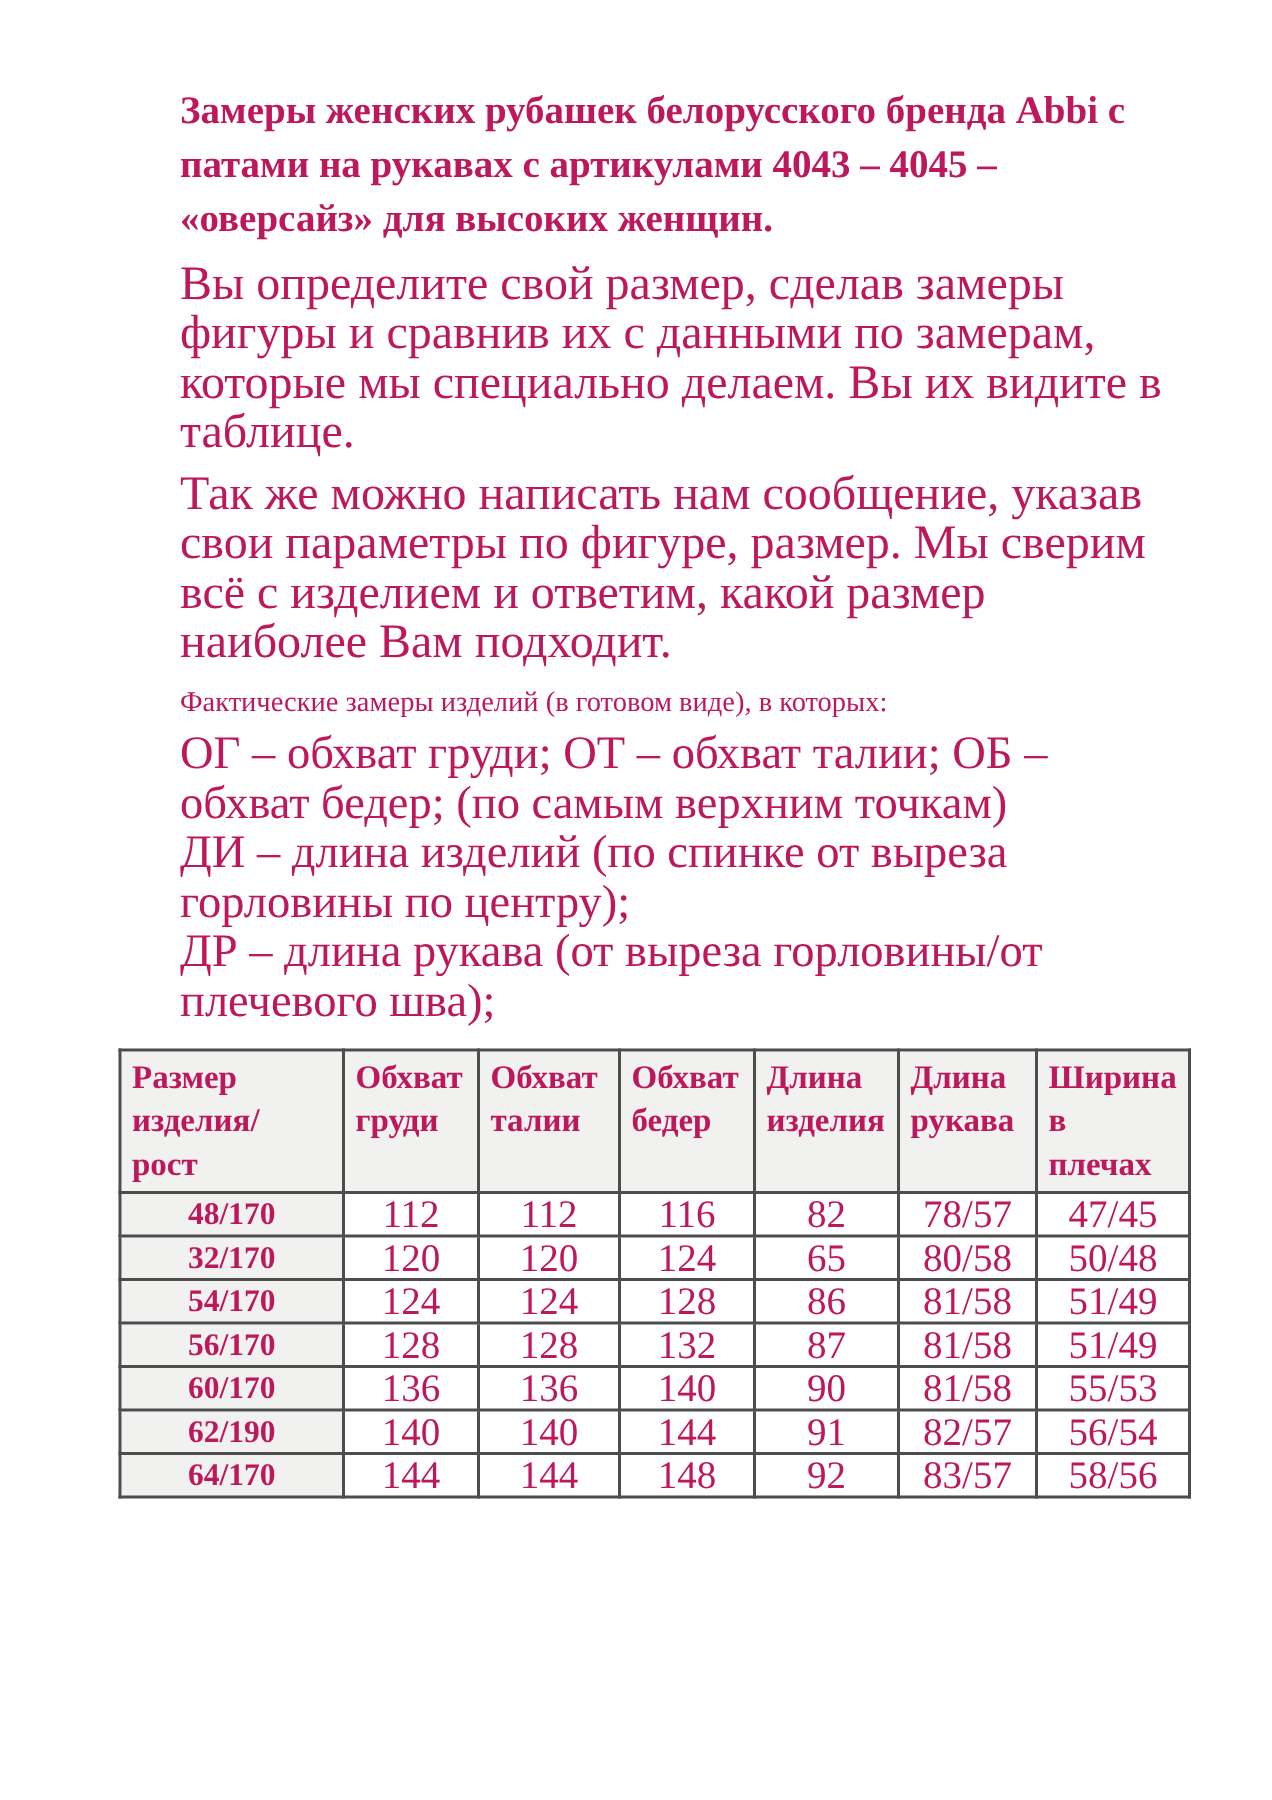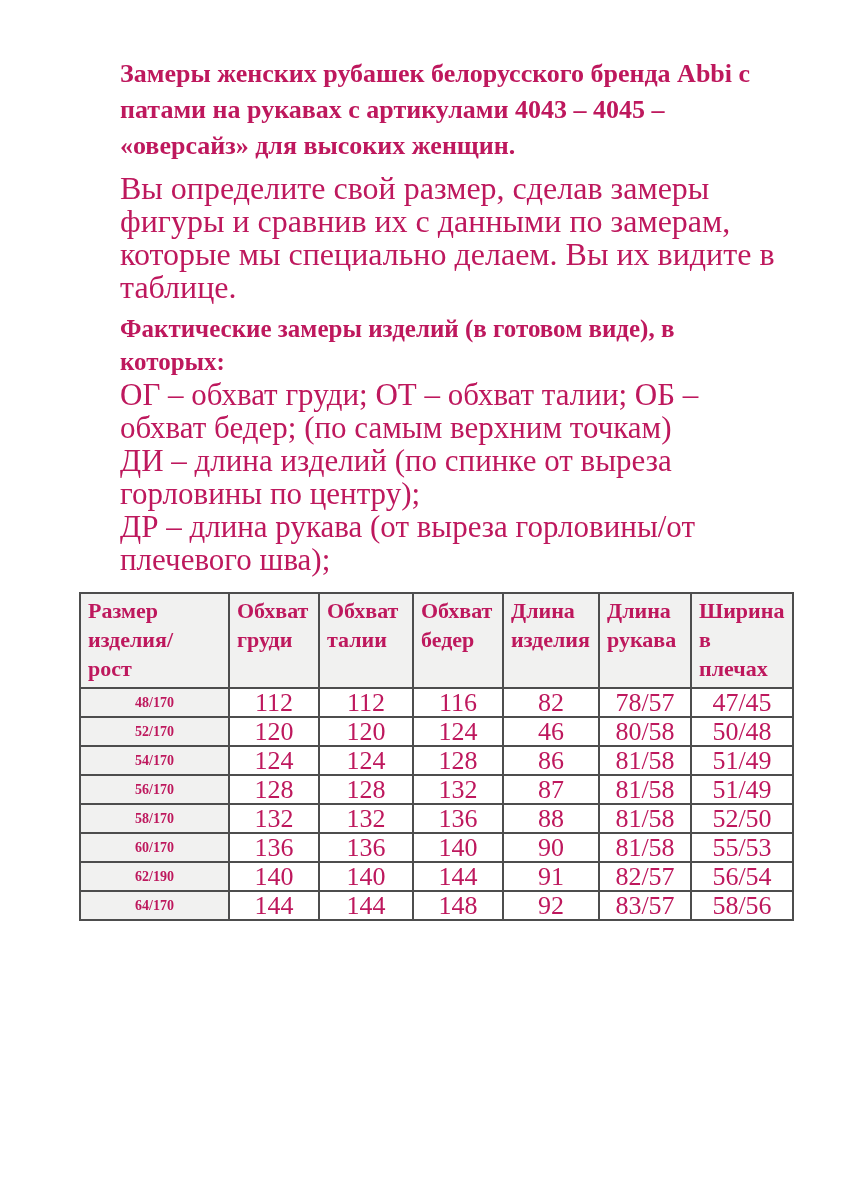--- a/index.html
+++ b/index.html
@@ -29,22 +29,22 @@
   }
   .para {
     font-size: 32px;
     line-height: 33px;
     margin: 0 0 8px 0;
   }
   .measure-block {
     margin: 0 0 8px 0;
   }
   .measure-heading {
-    font-size: 25px;
-    font-weight: bold;
+    font-size: 19px;
+    font-weight: normal;
     line-height: 33px;
     margin: 0;
   }
   .definition {
     font-size: 31px;
     line-height: 33px;
   }
   .size-table {
     border-collapse: collapse;
     table-layout: fixed;
@@ -70,34 +70,35 @@
     font-size: 26px;
     font-weight: normal;
     line-height: 27px;
     height: 27px;
     text-align: center;
     vertical-align: middle;
     padding: 0;
   }
   .size-table td.size-col {
     background: #f1f1f0;
-    font-size: 14px;
+    font-size: 21px;
     font-weight: bold;
   }
 </style>
 </head>
 <body>
 
 <div class="page">
   <div class="content">
 
     <h1 class="doc-title">Замеры женских рубашек белорусского бренда Abbi с патами на рукавах с артикулами 4043 – 4045 – «оверсайз» для высоких женщин.</h1>
 
     <p class="para">Вы определите свой размер, сделав замеры фигуры и сравнив их с данными по замерам, которые мы специально делаем. Вы их видите в таблице.</p>
 
+    <p class="para">Так же можно написать нам сообщение, указав свои параметры по фигуре, размер. Мы сверим всё с изделием и ответим, какой размер наиболее Вам подходит.</p>
 
     <div class="measure-block">
       <p class="measure-heading">Фактические замеры изделий (в готовом виде), в которых:</p>
       <div class="definition">ОГ – обхват груди; ОТ – обхват талии; ОБ – обхват бедер; (по самым верхним точкам)</div>
       <div class="definition">ДИ – длина изделий (по спинке от выреза горловины по центру);</div>
       <div class="definition">ДР – длина рукава (от выреза горловины/от плечевого шва);</div>
     </div>
 
   </div>
 
@@ -126,54 +127,45 @@
         <tr>
           <td class="size-col">48/170</td>
           <td>112</td>
           <td>112</td>
           <td>116</td>
           <td>82</td>
           <td>78/57</td>
           <td>47/45</td>
         </tr>
         <tr>
-          <td class="size-col">52/170</td>
+          <td class="size-col">32/170</td>
           <td>120</td>
           <td>120</td>
           <td>124</td>
-          <td>46</td>
+          <td>65</td>
           <td>80/58</td>
           <td>50/48</td>
         </tr>
         <tr>
           <td class="size-col">54/170</td>
           <td>124</td>
           <td>124</td>
           <td>128</td>
           <td>86</td>
           <td>81/58</td>
           <td>51/49</td>
         </tr>
         <tr>
           <td class="size-col">56/170</td>
           <td>128</td>
           <td>128</td>
           <td>132</td>
           <td>87</td>
           <td>81/58</td>
           <td>51/49</td>
-        </tr>
-        <tr>
-          <td class="size-col">58/170</td>
-          <td>132</td>
-          <td>132</td>
-          <td>136</td>
-          <td>88</td>
-          <td>81/58</td>
-          <td>52/50</td>
         </tr>
         <tr>
           <td class="size-col">60/170</td>
           <td>136</td>
           <td>136</td>
           <td>140</td>
           <td>90</td>
           <td>81/58</td>
           <td>55/53</td>
         </tr>

